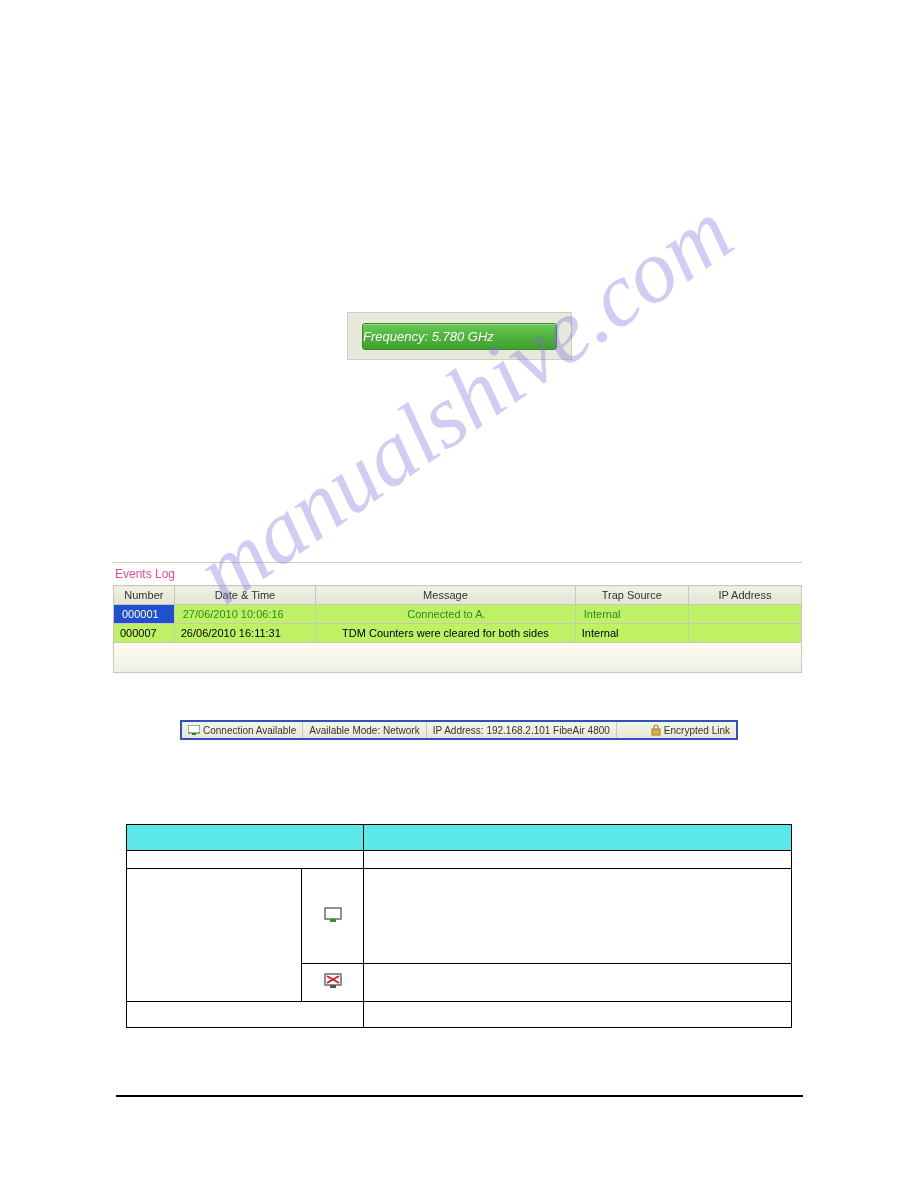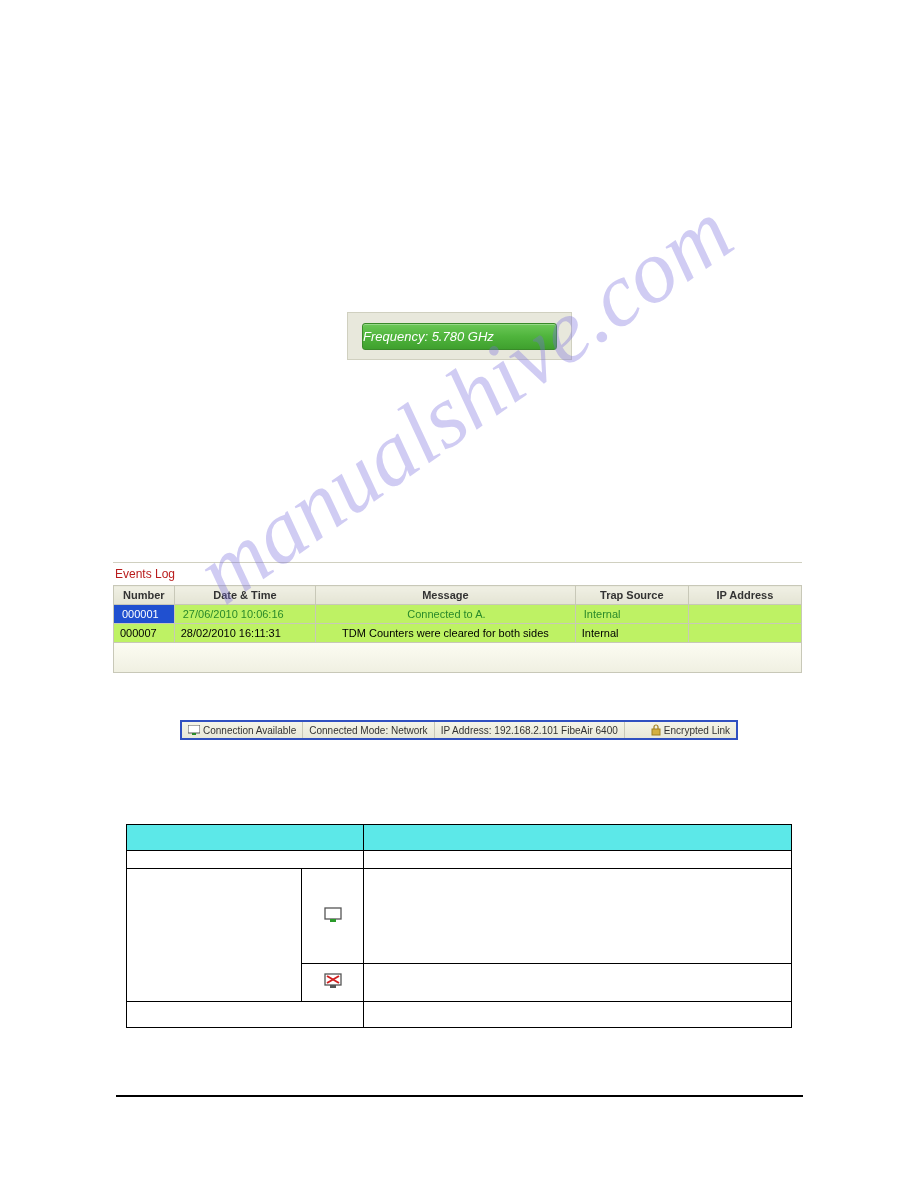--- a/index.html
+++ b/index.html
@@ -47,35 +47,35 @@
     box-shadow: inset 0 1px 0 rgba(255,255,255,0.3);
     font-style: italic;
   }
   .events-log {
     position: absolute;
     top: 562px;
     left: 113px;
     width: 689px;
   }
   .events-log-title {
-    color: #b91c1c;
+    color: #ec4899;
     font-size: 12px;
     padding: 4px 2px;
     border-top: 1px solid #d0d0c0;
   }
   .events-table {
     width: 100%;
     border-collapse: collapse;
     font-size: 11px;
   }
   .events-table th {
     background: linear-gradient(to bottom, #f0f0e4 0%, #e4e4d4 100%);
     border: 1px solid #c8c8b8;
     padding: 3px 6px;
-    font-weight: bold;
+    font-weight: normal;
     color: #333;
     text-align: center;
   }
   .events-table th:first-child { width: 58px; }
   .events-table th:nth-child(2) { width: 135px; }
   .events-table th:nth-child(3) { width: 248px; }
   .events-table th:nth-child(4) { width: 108px; }
   .events-table th:nth-child(5) { width: 108px; }
   .events-table td {
     border: 1px solid #c8c8b8;
@@ -198,45 +198,45 @@
     <tbody>
       <tr class="selected">
         <td class="num">000001</td>
         <td>27/06/2010 10:06:16</td>
         <td class="msg">Connected to A.</td>
         <td>Internal</td>
         <td></td>
       </tr>
       <tr>
         <td class="num">000007</td>
-        <td>28/02/2010 16:11:31</td>
+        <td>26/06/2010 16:11:31</td>
         <td class="msg">TDM Counters were cleared for both sides</td>
         <td>Internal</td>
         <td></td>
       </tr>
     </tbody>
   </table>
   <div class="events-log-footer"></div>
 </div>
 
 <div class="status-bar">
   <div>
     <span class="conn-icon">
       <svg viewBox="0 0 12 10">
           <rect x="0" y="0" width="12" height="8" fill="#fff" stroke="#555" stroke-width="1"></rect>
           <rect x="4" y="8" width="4" height="2" fill="#2a8a2a"></rect>
         </svg>
     </span>
     <span>Connection Available</span>
   </div>
   <div>
-    <span>Connected Mode: Network</span>
-  </div>
-  <div>
-    <span>IP Address: 192.168.2.101  FibeAir 6400</span>
+    <span>Available Mode: Network</span>
+  </div>
+  <div>
+    <span>IP Address: 192.168.2.101  FibeAir 4800</span>
   </div>
   <div>
     <span class="lock-icon">
       <svg viewBox="0 0 10 12">
           <rect x="1" y="5" width="8" height="6" fill="#d4b040" stroke="#a08020"></rect>
           <path d="M3 5 V3 a2 2 0 0 1 4 0 V5" fill="none" stroke="#a08020" stroke-width="1.2"></path>
         </svg>
     </span>
     <span>Encrypted Link</span>
   </div>

